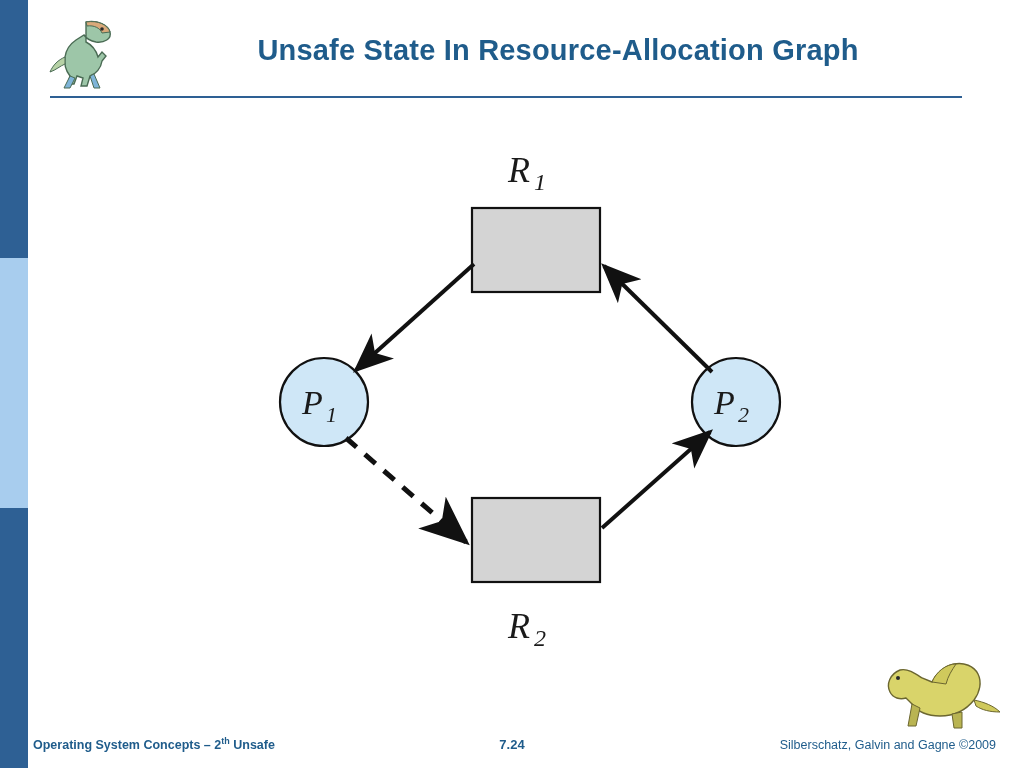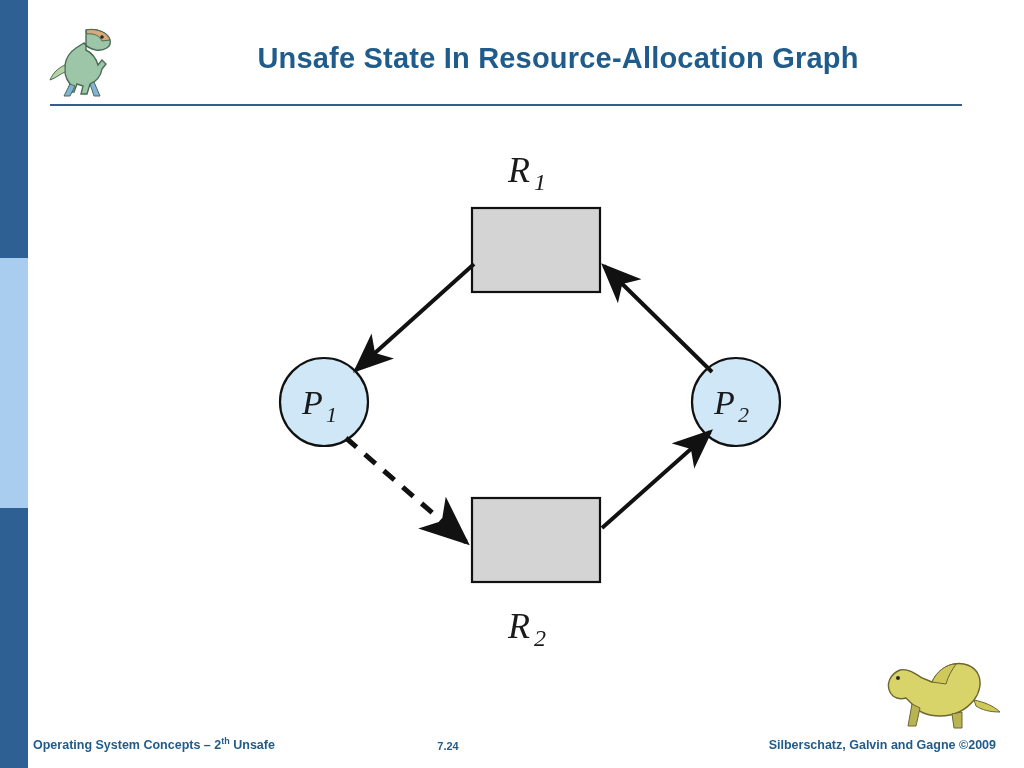--- a/index.html
+++ b/index.html
@@ -29,21 +29,21 @@
     width: 28px;
   }
   .rail-top    { top: 0;   height: 258px; background: #2e6094; }
   .rail-mid    { top: 258px; height: 250px; background: #a8cdee; }
   .rail-bottom { top: 508px; height: 260px; background: #2e6094; }
 
   
   .header {
     position: absolute;
     left: 28px;
-    top: 12px;
+    top: 4px;
     width: 820px;
     height: 100px;
     padding-left: 15px;
   }
   .dino-top {
     position: absolute;
     left: 18px;
     top: 12px;
     width: 72px;
     height: 74px;
@@ -110,32 +110,32 @@
     bottom: 16px;
     font-size: 12.5px;
     font-weight: bold;
     color: #1f5c8b;
   }
   .footer-left sup { font-size: 9px; }
   .footer-center {
     position: absolute;
     left: 0;
     bottom: 16px;
-    width: 896px;
+    width: 1024px;
     text-align: center;
-    font-size: 11px;
+    font-size: 13px;
     font-weight: bold;
     color: #1f5c8b;
   }
   .footer-right {
     position: absolute;
     right: 28px;
     bottom: 16px;
     font-size: 12.5px;
-    font-weight: bold;
+    font-weight: normal;
     color: #1f5c8b;
   }
   .dino-bottom {
     position: absolute;
     right: 22px;
     bottom: 36px;
     width: 120px;
     height: 78px;
   }
 </style>

